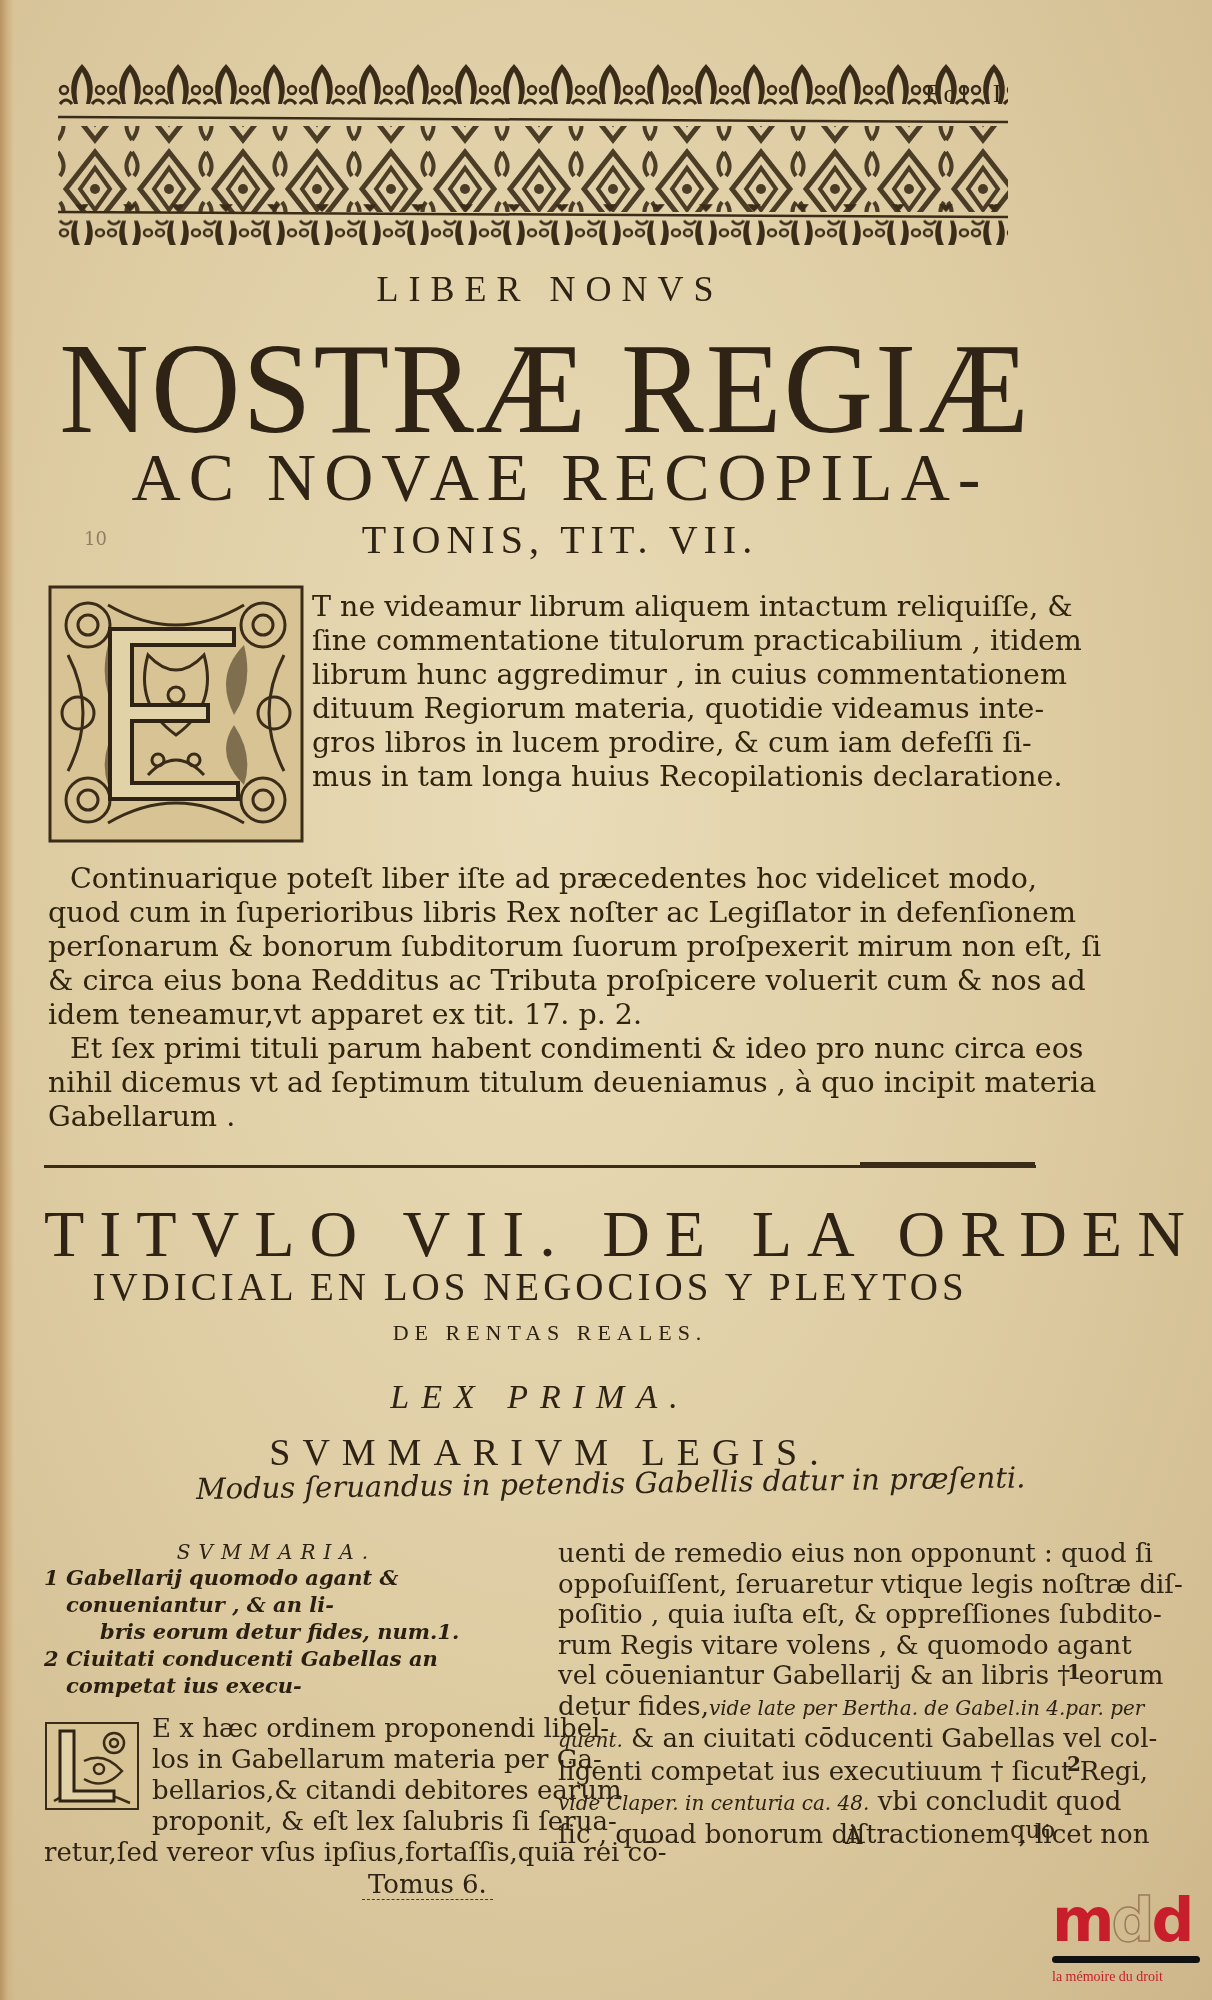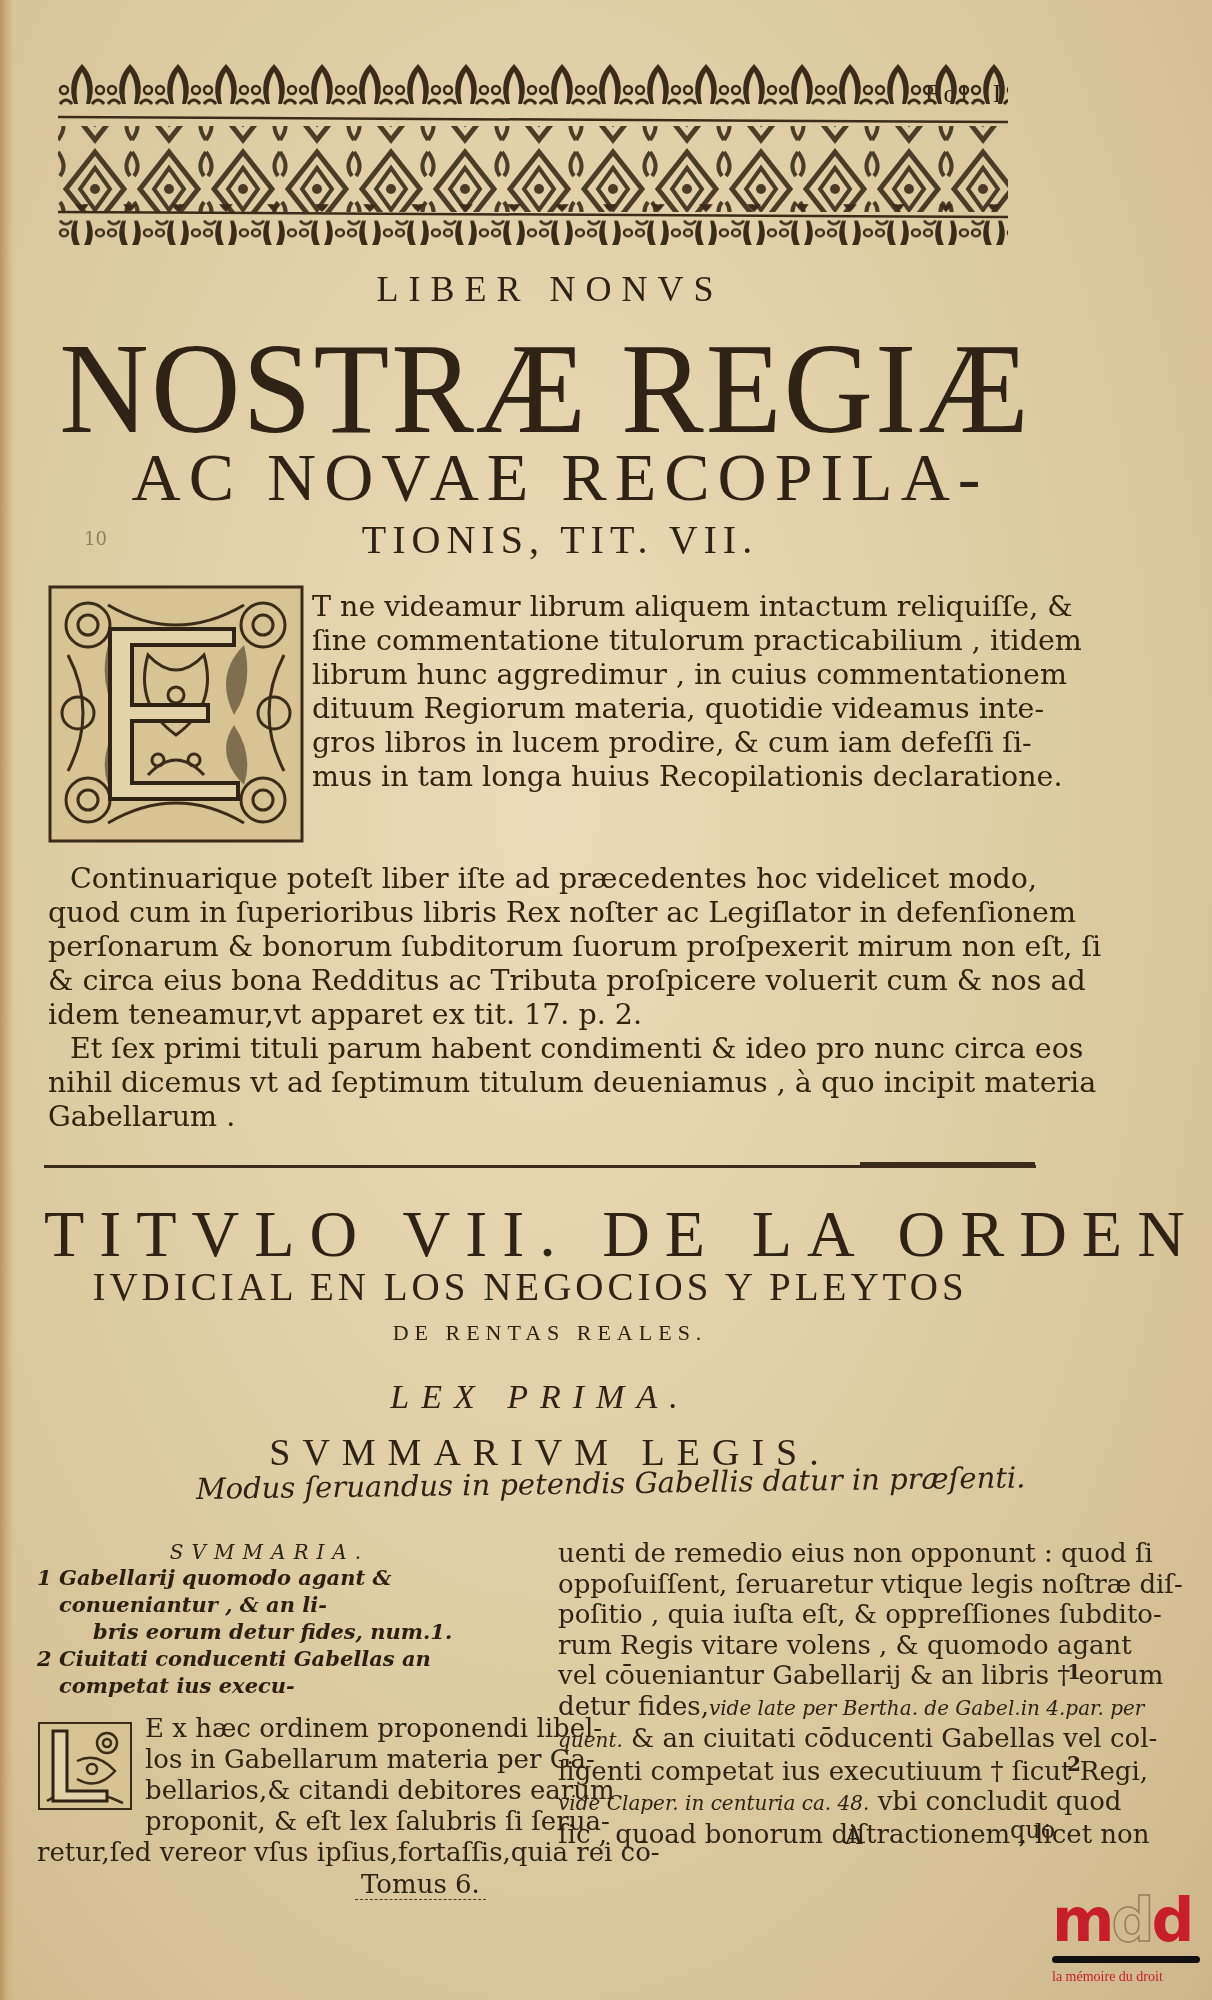--- a/index.html
+++ b/index.html
@@ -58,21 +58,21 @@
   .rule2 { left:860px; top:1162px; width:175px; height:3px; background:#3a2c18; }
 
   .titvlo { top:1196px; left:44px; font-size:66px; letter-spacing:15px; width:1020px; text-align:center; }
   .ivdicial { top:1264px; left:30px; font-size:39px; letter-spacing:4px; width:1000px; }
   .rentas { top:1320px; left:0; font-size:22px; letter-spacing:6px; width:1100px; }
   .lexprima { top:1378px; font-size:34px; letter-spacing:12px; font-style:italic; width:1100px; left:-10px; }
   .summarium { top:1430px; font-size:38px; letter-spacing:12px; width:1100px; left:0; }
   .modus { top:1472px; left:196px; font-size:29px; font-style:italic; transform:rotate(-0.8deg); transform-origin:left; }
 
   
-  .col-left { left:37px; top:1540px; width:495px; }
+  .col-left { left:44px; top:1540px; width:495px; }
   .col-right { left:558px; top:1538px; width:510px; }
   .summaria-head { text-align:center; font-size:20px; letter-spacing:8px; font-style:italic; margin-left:-30px; }
   .summ-item { font-size:21px; font-style:italic; line-height:27px; position:relative; padding-left:22px; font-weight:bold; color:#2a1f10; }
   .summ-item .num { position:absolute; left:0; top:0; }
   .summ-item .cont { display:block; padding-left:34px; }
 
   .lex-block { position:relative; margin-top:14px; }
   .dropcap2 { position:absolute; left:0; top:8px; width:96px; height:90px; }
   .dropcap2 svg { width:100%; height:100%; }
   .lex-lines { font-size:26px; line-height:31px; white-space:nowrap; }

